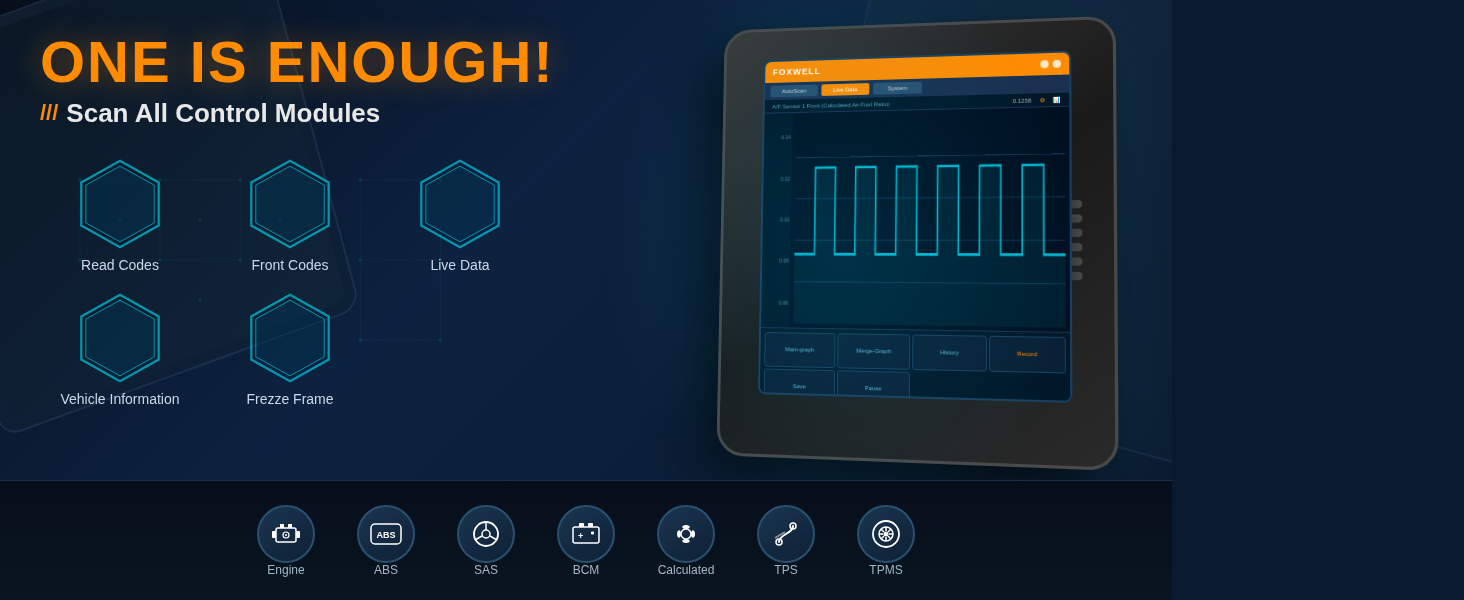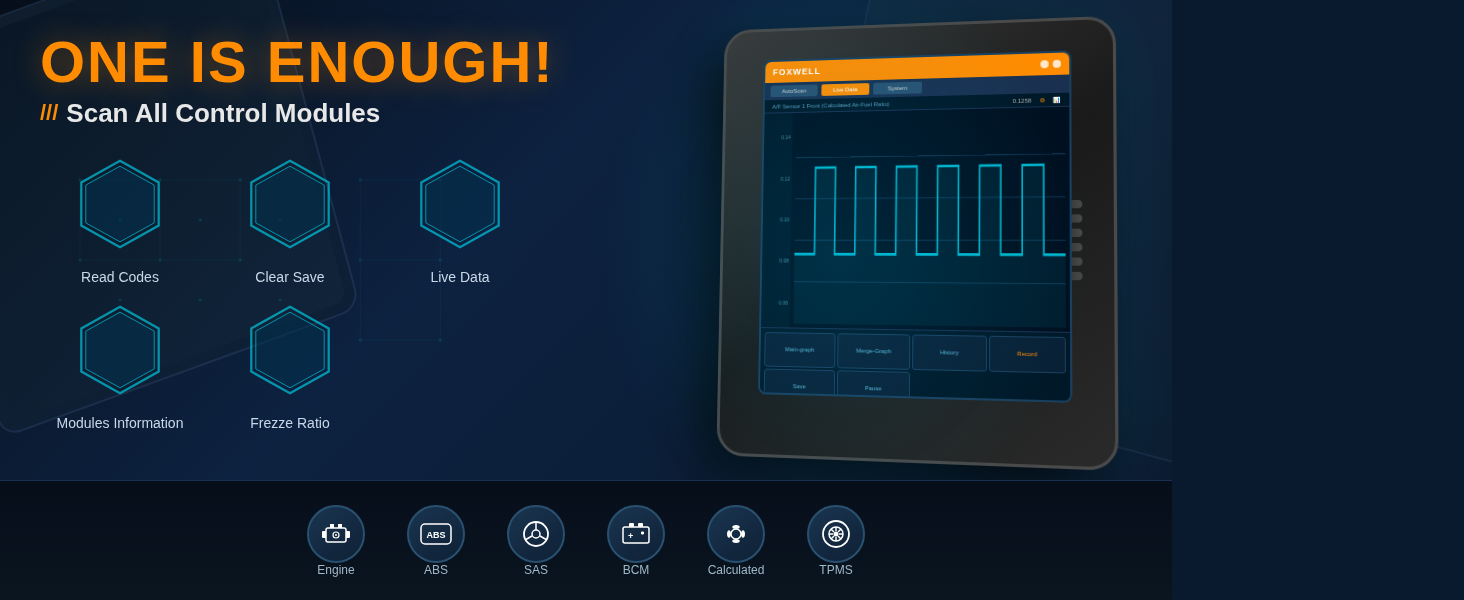--- a/index.html
+++ b/index.html
@@ -137,21 +137,20 @@
       z-index: 2;
       color: white;
       font-size: 32px;
     }
 
     .feature-label {
       color: #c8d8e8;
       font-size: 14px;
       font-weight: 500;
       text-align: center;
-      margin-top: 12px;
     }
 
     
     .bottom-bar {
       position: absolute;
       bottom: 0;
       left: 0;
       right: 0;
       height: 120px;
       background: linear-gradient(180deg, #060e1a 0%, #0a1520 100%);
@@ -469,21 +468,21 @@
 
               <rect x="28" y="8" width="14" height="18" rx="2" fill="white" opacity="0.9"></rect>
               <rect x="26" y="6" width="18" height="3" rx="1" fill="white"></rect>
               <rect x="31" y="2" width="8" height="4" rx="1" fill="white"></rect>
               <line x1="31" y1="12" x2="31" y2="22" stroke="#001020" stroke-width="1.5"></line>
               <line x1="35" y1="12" x2="35" y2="22" stroke="#001020" stroke-width="1.5"></line>
               <line x1="39" y1="12" x2="39" y2="22" stroke="#001020" stroke-width="1.5"></line>
             </svg>
           </div>
         </div>
-        <span class="feature-label">Clear Save</span>
+        <span class="feature-label">Front Codes</span>
       </div>
 
       <div class="feature-item">
         <div class="hex-icon">
           <svg viewBox="0 0 100 100" xmlns="http://www.w3.org/2000/svg">
             <polygon points="50,2 93,26 93,74 50,98 7,74 7,26" fill="none" stroke="#00c8e0" stroke-width="2.5" opacity="0.7"></polygon>
             <polygon points="50,8 88,29 88,71 50,92 12,71 12,29" fill="rgba(0,50,80,0.5)" stroke="#00a0b8" stroke-width="1"></polygon>
           </svg>
           <div class="icon-content">
             <svg width="42" height="36" viewBox="0 0 42 36" fill="white" xmlns="http://www.w3.org/2000/svg">
@@ -521,21 +520,21 @@
 
               <rect x="14" y="24" width="16" height="10" rx="2" fill="white"></rect>
               <path d="M17 24 L19 19 L27 19 L29 24" fill="white"></path>
               <circle cx="17" cy="34" r="3" fill="#001020"></circle>
               <circle cx="17" cy="34" r="1.5" fill="white"></circle>
               <circle cx="27" cy="34" r="3" fill="#001020"></circle>
               <circle cx="27" cy="34" r="1.5" fill="white"></circle>
             </svg>
           </div>
         </div>
-        <span class="feature-label">Modules Information</span>
+        <span class="feature-label">Vehicle Information</span>
       </div>
 
       <div class="feature-item">
         <div class="hex-icon">
           <svg viewBox="0 0 100 100" xmlns="http://www.w3.org/2000/svg">
             <polygon points="50,2 93,26 93,74 50,98 7,74 7,26" fill="none" stroke="#00c8e0" stroke-width="2.5" opacity="0.7"></polygon>
             <polygon points="50,8 88,29 88,71 50,92 12,71 12,29" fill="rgba(0,50,80,0.5)" stroke="#00a0b8" stroke-width="1"></polygon>
           </svg>
           <div class="icon-content">
             <svg width="44" height="36" viewBox="0 0 44 36" fill="white" xmlns="http://www.w3.org/2000/svg">
@@ -546,21 +545,21 @@
               <rect x="14" y="27" width="5" height="5" fill="white"></rect>
               <rect x="25" y="27" width="5" height="5" fill="white"></rect>
               <rect x="2" y="13" width="6" height="10" rx="1" fill="white"></rect>
               <rect x="36" y="13" width="6" height="10" rx="1" fill="white"></rect>
 
               <circle cx="22" cy="18" r="5" fill="none" stroke="white" stroke-width="1.5"></circle>
               <circle cx="22" cy="18" r="2" fill="white"></circle>
             </svg>
           </div>
         </div>
-        <span class="feature-label">Frezze Ratio</span>
+        <span class="feature-label">Frezze Frame</span>
       </div>
 
     </div>
   </div>
 
   <div class="device-area">
 
     <div class="screen-glow"></div>
 
     <div class="device-body">
@@ -699,20 +698,32 @@
           <circle cx="15" cy="14" r="5" fill="none" stroke="white" stroke-width="1.5"></circle>
           <path d="M15 9 C20 9 20 5 15 5 C10 5 10 9 15 9" fill="white"></path>
           <path d="M15 19 C10 19 10 23 15 23 C20 23 20 19 15 19" fill="white"></path>
           <path d="M10 14 C10 9 6 9 6 14 C6 19 10 19 10 14" fill="white"></path>
           <path d="M20 14 C20 19 24 19 24 14 C24 9 20 9 20 14" fill="white"></path>
         </svg>
       </div>
       <span class="module-label">Calculated</span>
     </div>
 
+    <div class="module-item">
+      <div class="module-circle">
+        <svg width="30" height="28" viewBox="0 0 30 28" fill="white" xmlns="http://www.w3.org/2000/svg">
+
+          <path d="M8 22 C8 14 22 14 22 6" fill="none" stroke="white" stroke-width="2" stroke-linecap="round"></path>
+          <circle cx="8" cy="22" r="3" fill="none" stroke="white" stroke-width="1.5"></circle>
+          <circle cx="22" cy="6" r="3" fill="none" stroke="white" stroke-width="1.5"></circle>
+          <line x1="4" y1="18" x2="14" y2="12" stroke="white" stroke-width="1.5" opacity="0.5"></line>
+        </svg>
+      </div>
+      <span class="module-label">TPS</span>
+    </div>
 
     <div class="module-item">
       <div class="module-circle">
         <svg width="30" height="30" viewBox="0 0 30 30" fill="white" xmlns="http://www.w3.org/2000/svg">
 
           <circle cx="15" cy="15" r="13" fill="none" stroke="white" stroke-width="1.8"></circle>
           <circle cx="15" cy="15" r="7" fill="none" stroke="white" stroke-width="1.5"></circle>
           <circle cx="15" cy="15" r="2.5" fill="white"></circle>
 
           <line x1="15" y1="8" x2="15" y2="12" stroke="white" stroke-width="1.5"></line>

